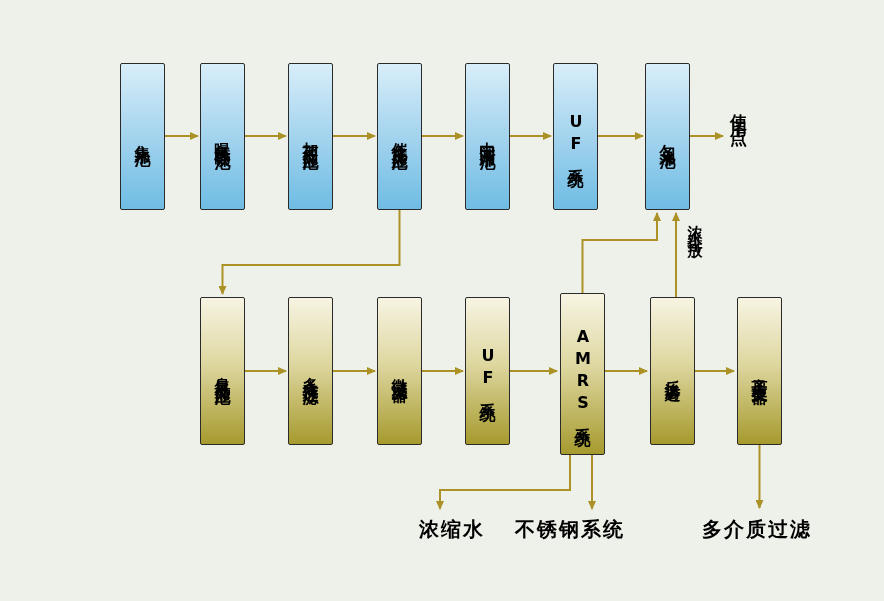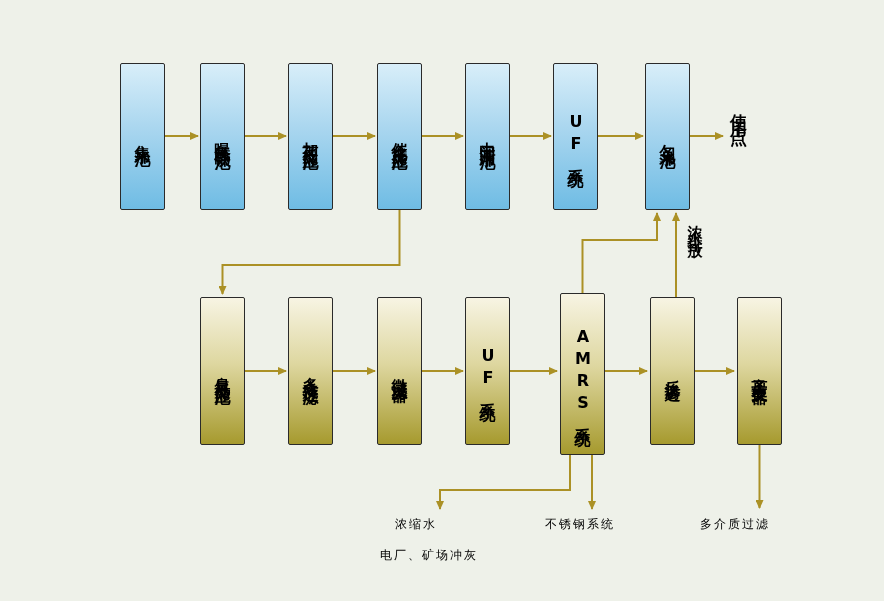--- a/index.html
+++ b/index.html
@@ -52,25 +52,25 @@
     writing-mode:vertical-rl;
     text-orientation:upright;
     font-weight:600;
     color:var(--text);
     line-height:1;
   }
   .vtext.use-point{font-size:17px;letter-spacing:7px;}
   .vtext.discharge{font-size:15px;letter-spacing:6px;}
   .htext{
     position:absolute;
-    font-size:12px;
-    font-weight:400;
+    font-size:20px;
+    font-weight:700;
     letter-spacing:2px;
     color:var(--text);
-    text-align:left;
+    text-align:right;
     line-height:1.2;
     white-space:nowrap;
   }
 </style>
 </head>
 <body>
 
 <div class="canvas">
 
   <svg class="arrows" width="884" height="601" viewBox="0 0 884 601">
@@ -148,17 +148,16 @@
   <div class="node olive" style="left:650px;top:297px;height:148px">
     <span class="vlabel">反渗透</span>
   </div>
   <div class="node olive" style="left:737px;top:297px;height:148px">
     <span class="vlabel">离子交换器</span>
   </div>
 
   <div class="vtext use-point" style="left:730px;top:101px">使用点</div>
   <div class="vtext discharge" style="left:687px;top:213px">浓水排放</div>
   <div class="htext" style="left:395px;top:517px;width:90px">浓缩水</div>
-  <div class="htext" style="left:380px;top:548px;width:132px">电厂、矿场冲灰</div>
-  <div class="htext" style="left:545px;top:517px;width:92px">不锈钢系统</div>
+  <div class="htext" style="left:515px;top:517px;width:92px">不锈钢系统</div>
   <div class="htext" style="left:700px;top:517px;width:112px">多介质过滤</div>
 
 </div>
 
 </body></html>

